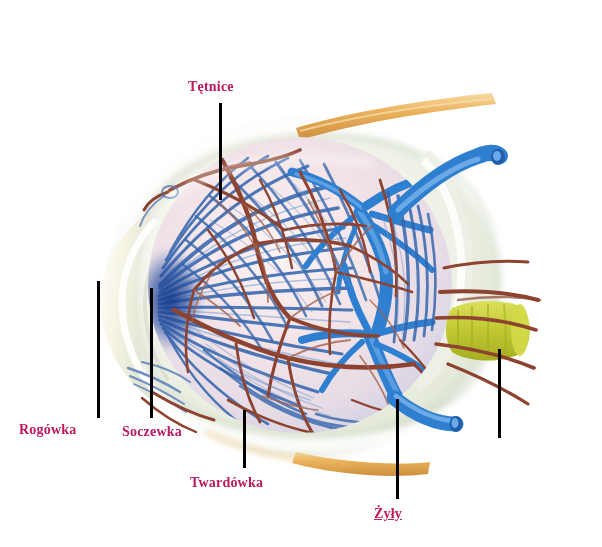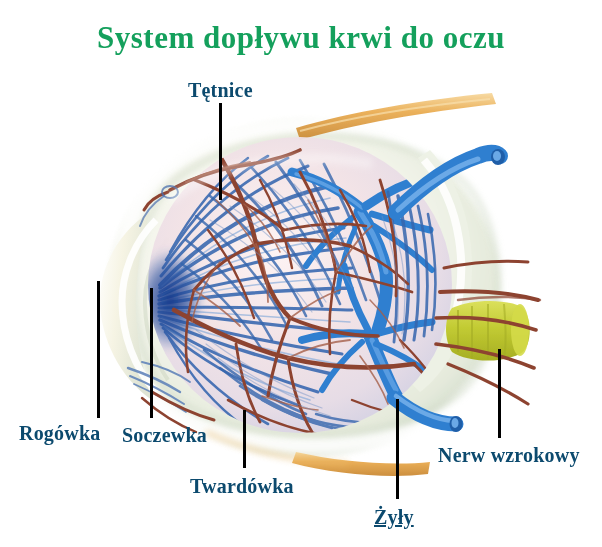--- a/index.html
+++ b/index.html
@@ -25,22 +25,22 @@
     font-weight: bold;
     font-size: 31px;
     letter-spacing: 0.5px;
     color: #14a05c;
     white-space: nowrap;
   }
   .label {
     position: absolute;
     font-family: "Liberation Serif", "DejaVu Serif", serif;
     font-weight: bold;
-    font-size: 20px;
-    color: #0c4a6e;
+    font-size: 14px;
+    color: #be185d;
     white-space: nowrap;
     letter-spacing: 0.2px;
   }
   .leader {
     position: absolute;
     background: #000000;
     width: 3px;
   }
   #eye-figure {
     position: absolute;
@@ -48,21 +48,20 @@
     top: 0;
     width: 602px;
     height: 547px;
   }
 </style>
 </head>
 <body>
 
 <div id="page">
 
-  <div id="title">System dopływu krwi do oczu</div>
 
   <svg id="eye-figure" viewBox="0 0 602 547">
     <defs>
       <radialGradient id="gSclera" cx="45%" cy="42%" r="62%">
         <stop offset="0%" stop-color="#ffffff"></stop>
         <stop offset="55%" stop-color="#f5f6ec"></stop>
         <stop offset="88%" stop-color="#e2e8d8"></stop>
         <stop offset="100%" stop-color="#cdd7c6"></stop>
       </radialGradient>
       <radialGradient id="gGlobe" cx="42%" cy="38%" r="64%">
@@ -332,15 +331,14 @@
   <div class="leader" style="left:150px; top:288px; height:130px;"></div>
   <div class="leader" style="left:243px; top:410px; height:58px;"></div>
   <div class="leader" style="left:396px; top:399px; height:100px;"></div>
   <div class="leader" style="left:498px; top:349px; height:89px;"></div>
 
   <div class="label" style="left:188px; top:79px;">Tętnice</div>
   <div class="label" style="left:19px;  top:422px;">Rogówka</div>
   <div class="label" style="left:190px; top:475px;">Twardówka</div>
   <div class="label" style="left:122px; top:424px;">Soczewka</div>
   <div class="label" style="left:374px; top:506px;text-decoration:underline;">Żyły</div>
-  <div class="label" style="left:438px; top:444px;">Nerw wzrokowy</div>
 
 </div>
 
 </body></html>

